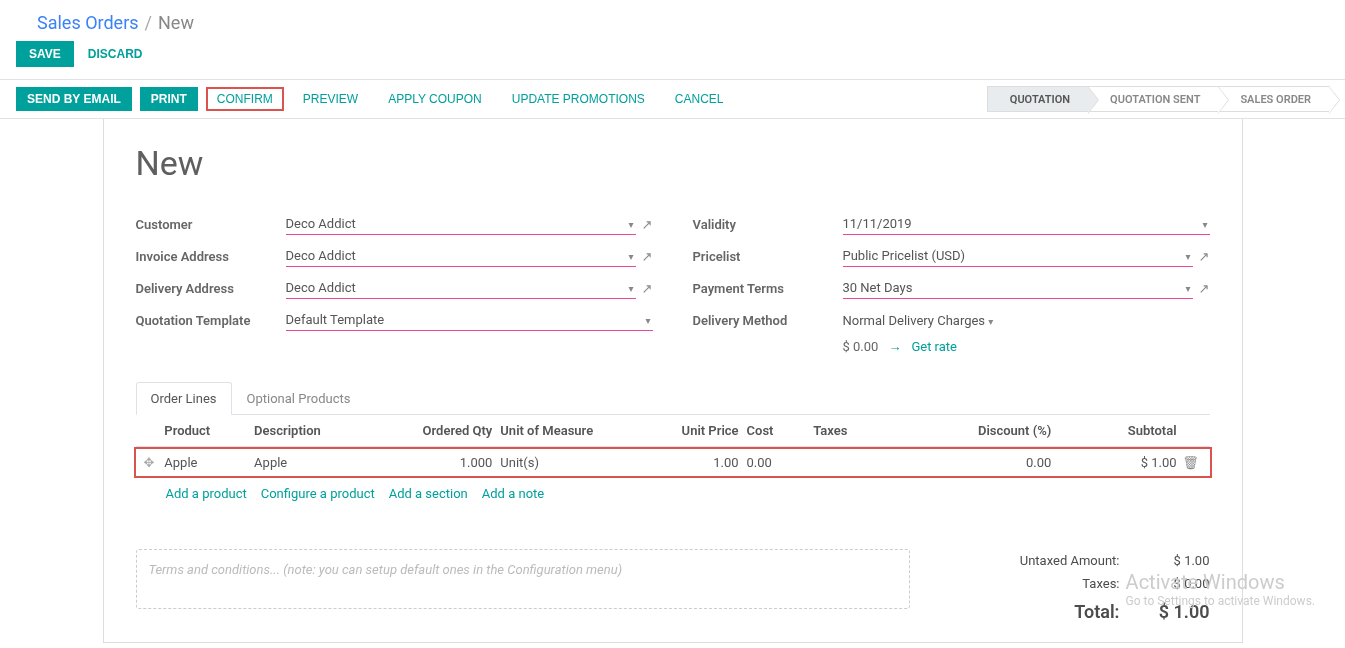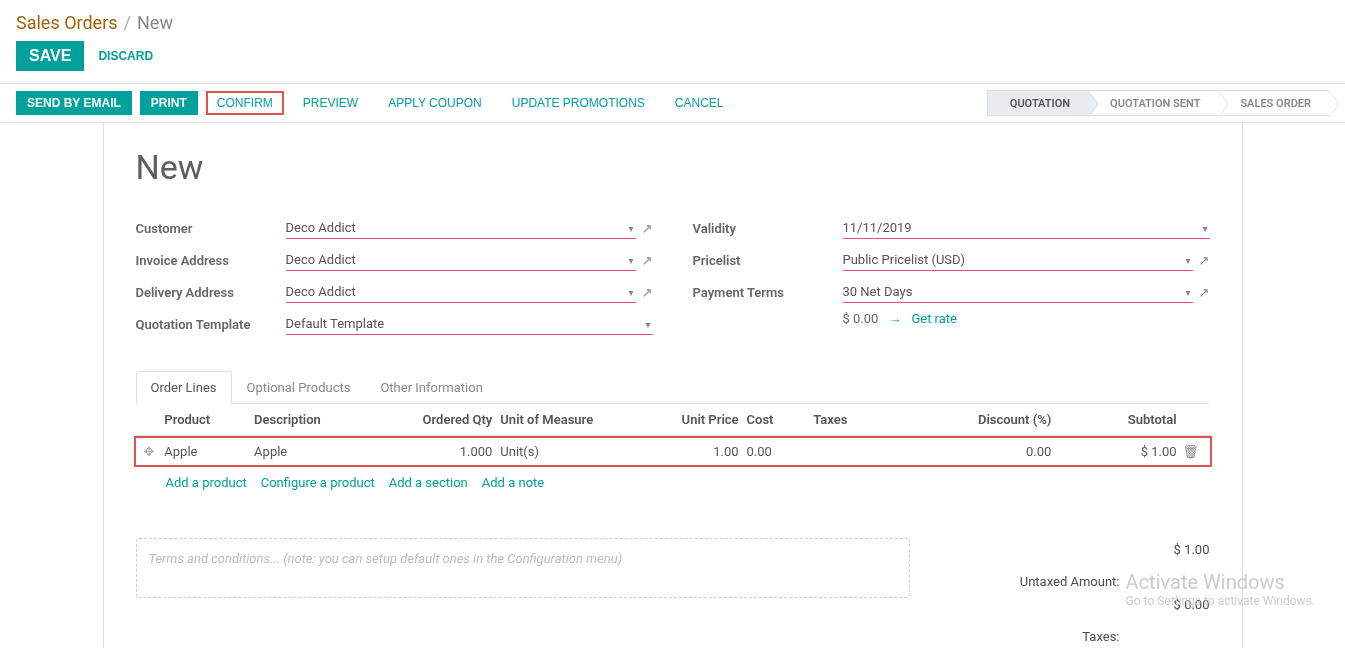--- a/index.html
+++ b/index.html
@@ -1,24 +1,24 @@
 <!DOCTYPE html>
 <html><head>
 <meta charset="utf-8">
 <style>
 * { box-sizing: border-box; margin: 0; padding: 0; }
 body { font-family: -apple-system, BlinkMacSystemFont, "Segoe UI", Roboto, "Helvetica Neue", Arial, sans-serif; font-size: 13px; color: #4c4c4c; background: #fff; }
 
 .breadcrumb-row { padding: 12px 16px 8px 16px; display: flex; align-items: center; gap: 6px; font-size: 18px; color: #5F5F5F; }
-.breadcrumb-link { color: #a16207; cursor: pointer; }
+.breadcrumb-link { color: #3b82f6; cursor: pointer; margin-left: 21px; }
 .breadcrumb-sep { color: #aaa; }
 .breadcrumb-current { color: #888; }
 
 .action-row { padding: 0 16px 12px 16px; display: flex; align-items: center; gap: 14px; }
-.btn-primary { background: #00A09D; color: #fff; border: 1px solid #00A09D; padding: 5px 12px; font-weight: 600; font-size: 16px; cursor: pointer; text-transform: uppercase; }
+.btn-primary { background: #00A09D; color: #fff; border: 1px solid #00A09D; padding: 5px 12px; font-weight: 600; font-size: 12px; cursor: pointer; text-transform: uppercase; }
 .btn-link { color: #00A09D; font-weight: 600; font-size: 12px; cursor: pointer; text-transform: uppercase; background: none; border: none; }
 
 .toolbar { border-top: 1px solid #dee2e6; border-bottom: 1px solid #dee2e6; padding: 6px 16px; display: flex; align-items: center; justify-content: space-between; gap: 11px; }
 .toolbar-left { display: flex; gap: 8px; align-items: center; flex-wrap: wrap; }
 .btn-action { background: #00A09D; color: #fff; border: 1px solid #00A09D; padding: 4px 10px; font-weight: 600; font-size: 12px; cursor: pointer; }
 .btn-action-link { color: #00A09D; font-weight: 500; font-size: 12px; cursor: pointer; background: none; border: 1px solid transparent; padding: 4px 10px; }
 .btn-highlighted { border: 2px solid #d9534f; padding: 3px 9px; }
 
 .status-steps { display: flex; align-items: center; }
 .step { position: relative; padding: 4px 18px 4px 22px; font-size: 11px; font-weight: 600; color: #888; background: #fff; border-top: 1px solid #ddd; border-bottom: 1px solid #ddd; height: 26px; display: flex; align-items: center; }
@@ -63,21 +63,21 @@
 .col-trash { width: 20px; color: #888; cursor: pointer; }
 
 .ol-actions { display: flex; gap: 14px; padding: 8px 30px; font-size: 13px; }
 .ol-action-link { color: #00A09D; cursor: pointer; }
 
 .bottom-area { display: flex; margin-top: 40px; gap: 20px; align-items: flex-start; }
 .terms-box { flex: 1; border: 1px dashed #ccc; padding: 12px; border-radius: 3px; font-size: 13px; color: #bbb; min-height: 60px; font-style: italic; }
 .totals { width: 280px; font-size: 13px; }
 .total-row { display: flex; justify-content: space-between; padding: 4px 0; }
 .total-row.grand { font-size: 18px; font-weight: 600; padding-top: 6px; }
-.total-label { text-align: right; flex: 1; padding-right: 20px; margin-top: 32px; }
+.total-label { text-align: right; flex: 1; padding-right: 20px; }
 .total-val { min-width: 70px; text-align: right; }
 
 .watermark { position: fixed; right: 30px; bottom: 40px; color: #ccc; font-size: 20px; pointer-events: none; }
 .watermark .sub { font-size: 12px; display: block; }
 </style>
 </head>
 <body>
 
 <div class="breadcrumb-row">
   <span class="breadcrumb-link">Sales Orders</span>
@@ -154,32 +154,37 @@
           <span class="ext-icon">↗</span>
         </div>
       </div>
       <div class="form-row">
         <div class="form-label">Payment Terms</div>
         <div class="form-field">
           <div class="field-wrap"><span>30 Net Days</span><span class="caret">▾</span></div>
           <span class="ext-icon">↗</span>
         </div>
       </div>
+      <div class="form-row">
+        <div class="form-label">Delivery Method</div>
+        <div class="form-field">
+          <div class="field-wrap" style="border-bottom:none"><span>Normal Delivery Charges</span> <span style="font-size:10px;color:#888">▾</span></div>
+        </div>
+      </div>
       <div class="rate-row">
         <span>$ 0.00</span>
         <span class="arrow-r">→</span>
         <span class="rate-link">Get rate</span>
       </div>
     </div>
   </div>
 
   <div class="tabs">
     <div class="tab active">Order Lines</div>
     <div class="tab">Optional Products</div>
-    <div class="tab">Other Information</div>
   </div>
 
   <div class="order-lines">
     <div class="ol-header">
       <div class="col-handle"></div>
       <div class="col-product">Product</div>
       <div class="col-desc">Description</div>
       <div class="col-qty">Ordered Qty</div>
       <div class="col-uom">Unit of Measure</div>
       <div class="col-unitprice">Unit Price</div>

